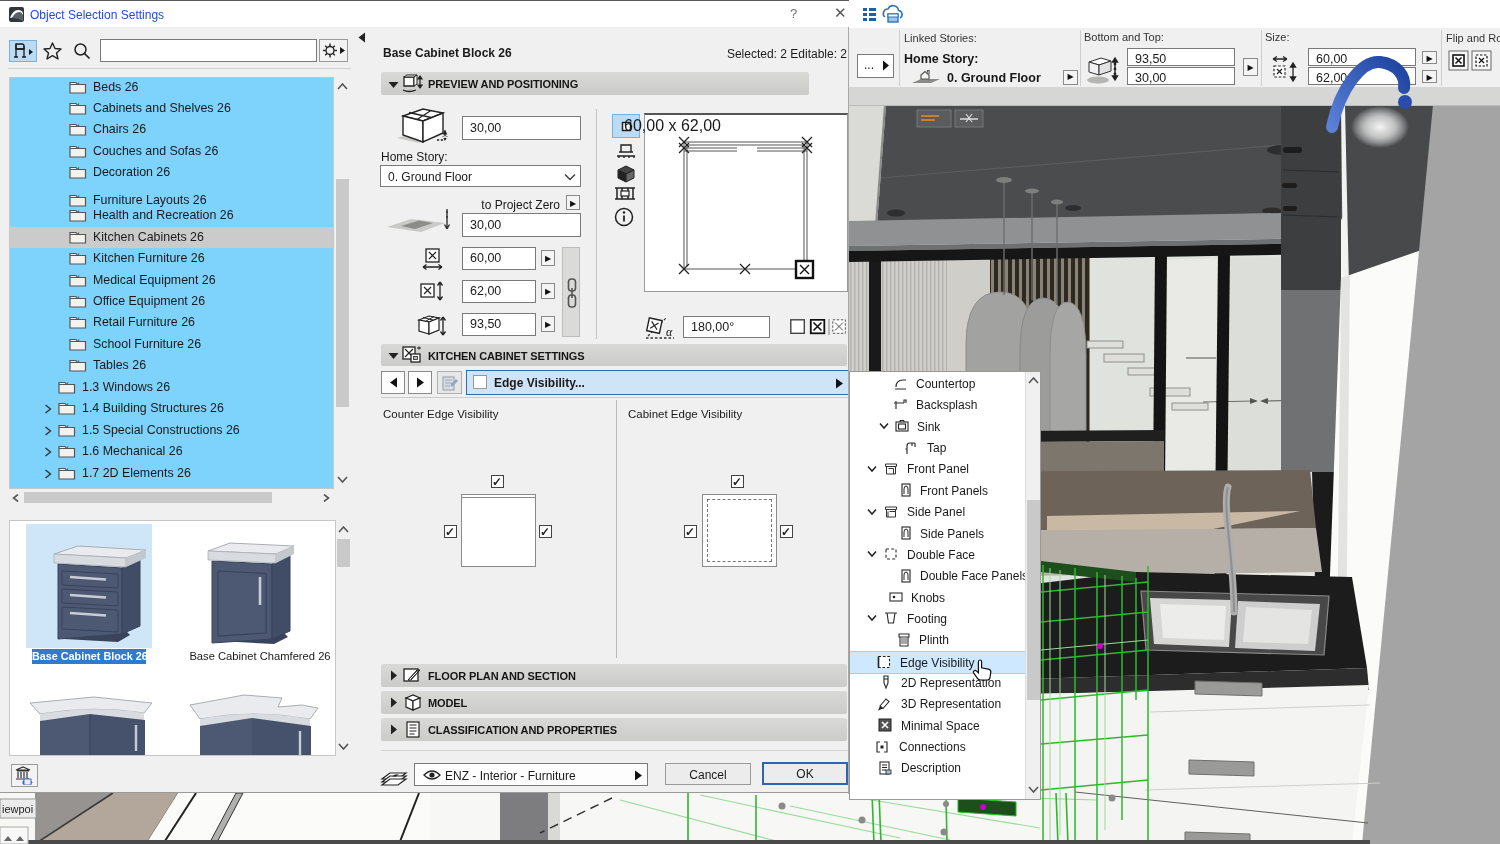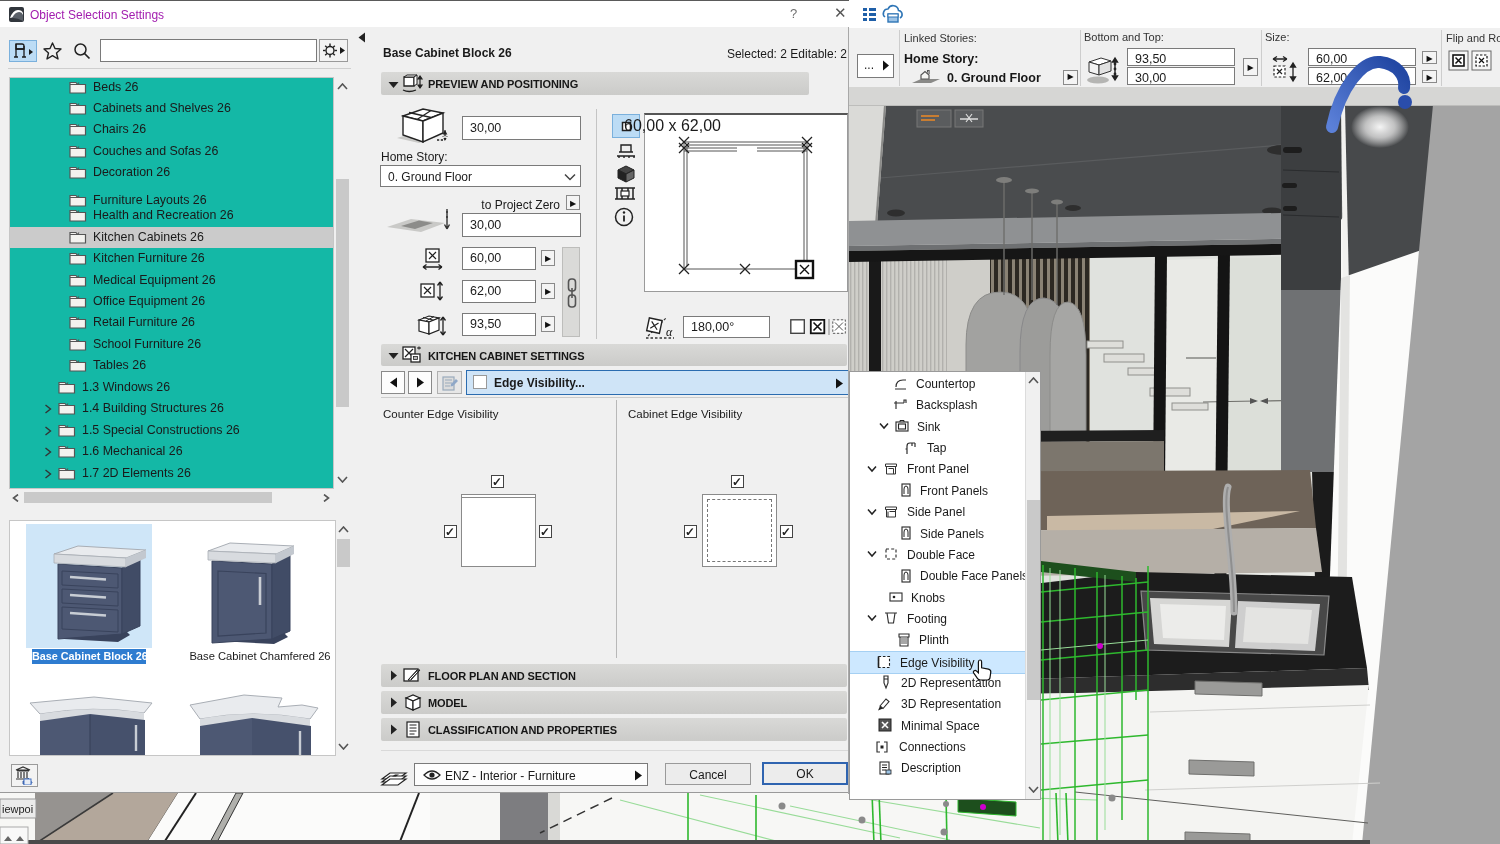--- a/index.html
+++ b/index.html
@@ -293,21 +293,21 @@
 </div>
 
 <div class="abs" id="dlg" style="left:0;top:0;width:849px;height:793px;background:#f0f0f0;z-index:3;border-top:1px solid #5a5a5a;border-bottom:1px solid #9a9a9a;box-sizing:border-box">
 
  <div class="abs" style="left:0;top:0;width:849px;height:26px;background:#fff"></div>
  <svg class="abs" style="left:9px;top:6px" width="15" height="15" viewBox="0 0 15 15">
   <rect x="0" y="0" width="15" height="15" rx="2" fill="#31363c"></rect>
   <path d="M1,11 Q4,3 9,3 Q13,3 14,6 L14,13 Q8,9 1,11 Z" fill="#fff"></path>
   <path d="M3,11 Q6,5 10,5 Q13,5 14,8 L14,14 Q8,10.5 3,11 Z" fill="#5a6068"></path>
  </svg>
- <div class="abs" style="left:30px;top:7px;font-size:12px;color:#a21caf">Object Selection Settings</div>
+ <div class="abs" style="left:30px;top:7px;font-size:12px;color:#1d4ed8">Object Selection Settings</div>
  <div class="abs" style="left:790px;top:5px;font-size:13px;color:#707070">?</div>
  <div class="abs" style="left:834px;top:3px;font-size:15px;color:#555">✕</div>
 
  <div class="abs" style="left:9px;top:39px;width:28px;height:22px;background:#bcdcf5;border:1px solid #7ab0dc;box-sizing:border-box"></div>
  <svg class="abs" style="left:12px;top:41px" width="24" height="18" viewBox="0 0 24 18">
   <path d="M4,2 h6 q2,0 2,2 v3 h-8 z" fill="none" stroke="#1a1a1a" stroke-width="1.3"></path>
   <path d="M4,2 v13 M4,7 h8 m0,-3 v11 M2,15 h4 M10,15 h4" stroke="#1a1a1a" stroke-width="1.3" fill="none"></path>
   <path d="M17,7 l4,3 l-4,3 z" fill="#1a1a1a"></path>
  </svg>
  <svg class="abs" style="left:43px;top:41px" width="19" height="18" viewBox="0 0 19 18">
@@ -328,21 +328,21 @@
         <line x1="12.5" y1="8.5" x2="15" y2="8.5"></line>
    <line x1="3.2" y1="3.7" x2="5" y2="5.5"></line>
         <line x1="11" y1="11.5" x2="12.8" y2="13.3"></line>
    <line x1="3.2" y1="13.3" x2="5" y2="11.5"></line>
         <line x1="11" y1="5.5" x2="12.8" y2="3.7"></line>
   </g>
   <path d="M18,5 l5,3.5 l-5,3.5 z" fill="#1a1a1a"></path>
  </svg>
  <div class="abs" style="left:8px;top:67px;width:343px;height:1px;background:#cfcfcf"></div>
 
- <div class="abs" style="left:9px;top:76px;width:325px;height:412px;background:#14b8a6;border:1px solid #c6c6c6;box-sizing:border-box;overflow:hidden" id="tree">
+ <div class="abs" style="left:9px;top:76px;width:325px;height:412px;background:#7dd3fc;border:1px solid #c6c6c6;box-sizing:border-box;overflow:hidden" id="tree">
 <div class="trow" style="top:-1.5px;">
         <svg class="ficon" style="left:59px" width="18" height="14" viewBox="0 0 18 14">
 <path d="M1,2.5 h6 l1.5,2 h8 v8.5 h-15.5 z" fill="#f3f2ef" stroke="#555" stroke-width="1.2"></path>
 <path d="M1,4.5 h7.5 l1.5,-2" fill="none" stroke="#555" stroke-width="1.1"></path>
 </svg>
         <span class="ttxt" style="left:83px">Beds 26</span>
       </div>
 <div class="trow" style="top:20.0px;">
         <svg class="ficon" style="left:59px" width="18" height="14" viewBox="0 0 18 14">
 <path d="M1,2.5 h6 l1.5,2 h8 v8.5 h-15.5 z" fill="#f3f2ef" stroke="#555" stroke-width="1.2"></path>

